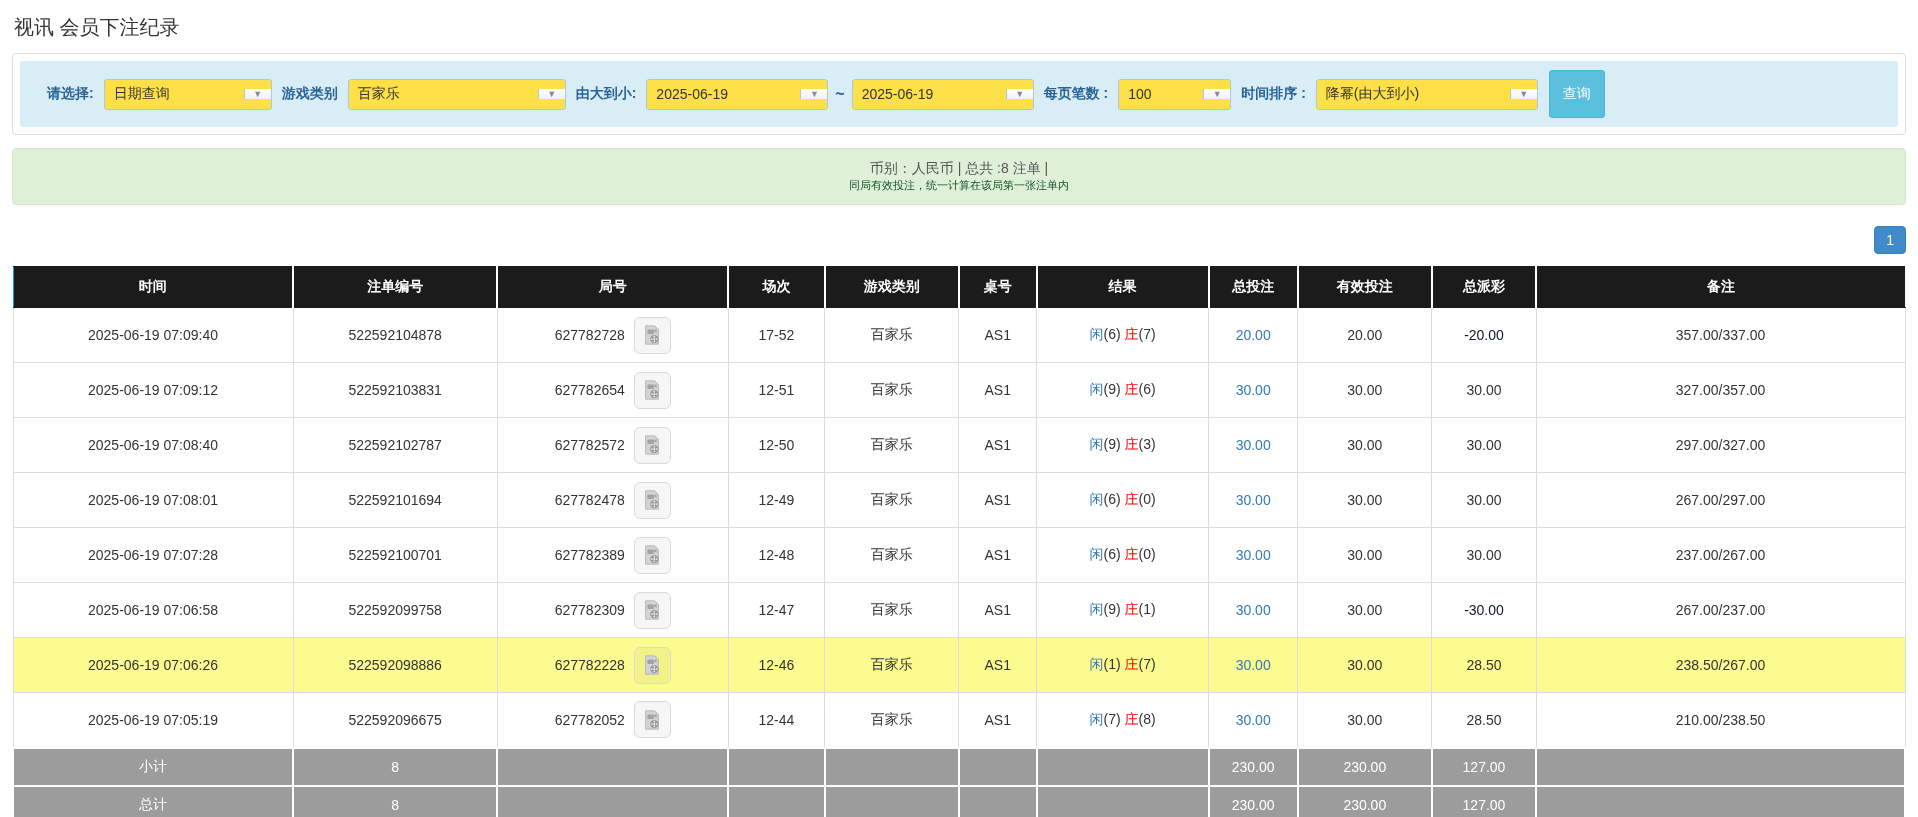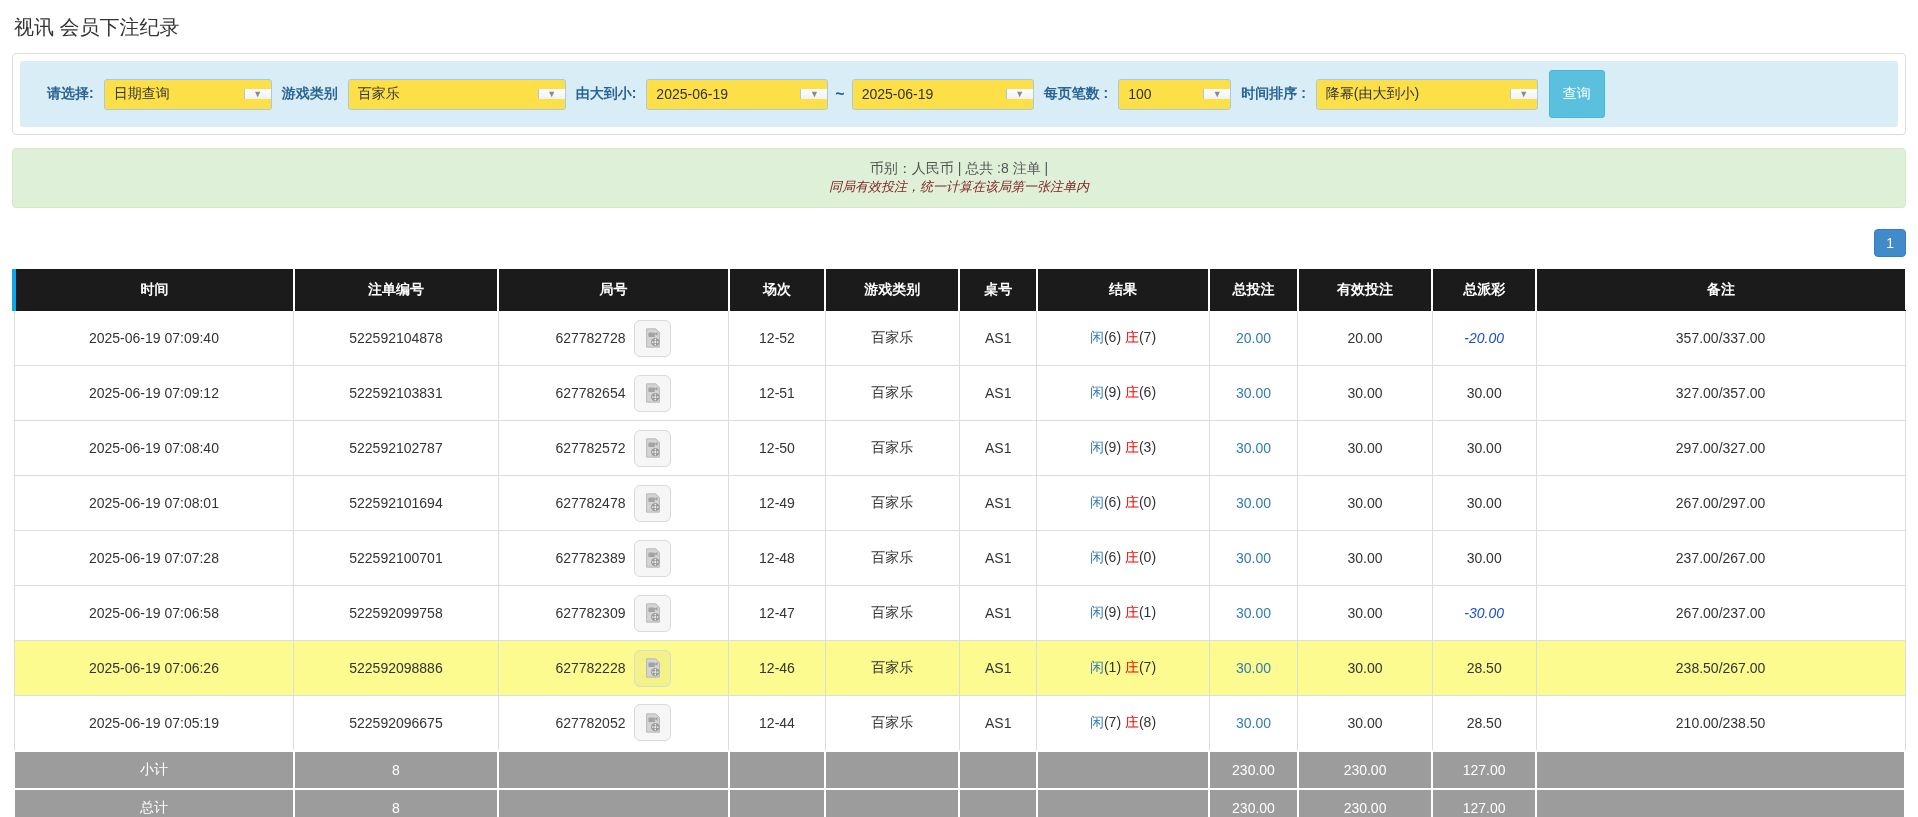--- a/index.html
+++ b/index.html
@@ -16,39 +16,39 @@
   .combo { background:#fde047; border:1px solid #a9c9e1; border-radius:3px; height:31px; display:flex; align-items:center; overflow:hidden; }
   .combo-text { padding:0 9px; font-size:14px; color:#333; flex:1; display:flex; align-items:center; white-space:nowrap; overflow:hidden; }
   .combo-arrow { width:27px; border-left:1px solid #a9c9e1; display:flex; align-items:center; justify-content:center;
                  background:linear-gradient(#ffffff,#f1f1f1); color:#8a8a8a; font-size:9px; cursor:pointer; }
   .query-btn { background:#5bc0de; border:1px solid #46b8da; color:#fff; border-radius:3px; height:48px;
                padding:0 13px; font-size:14px; cursor:pointer; margin-left:4px; }
 
   
   .summary-bar { background:#dff0d8; border:1px solid #d6e9c6; border-radius:4px; margin-top:13px;
                  padding:11px 14px; display:flex; justify-content:space-between; align-items:center; font-size:14px; color:#555;flex-direction:column; }
-  .summary-note { color:#7f1d1d; font-size:13px;font-style:italic; }
+  .summary-note { color:#14532d; font-size:11px; }
 
   
   .pagination { text-align:right; margin:21px 0 12px 0; }
   .page-btn { display:inline-block; background:#428bca; border:1px solid #357ebd; color:#fff;
               padding:6px 11px; border-radius:4px; font-size:14px; cursor:pointer; line-height:1; }
 
   
   table.records { width:100%; border-collapse:collapse; table-layout:fixed; font-size:14px; }
   .records th { background:#1b1b1b; color:#fff; font-weight:bold; height:41px; font-size:14px;
                 border-top:1px solid #1b1b1b; border-bottom:1px solid #1b1b1b; border-left:2px solid #fff; }
-  .records th:first-child { border-left:4px solid #0ea5e9;margin-top:10px; }
+  .records th:first-child { border-left:1px solid #0ea5e9;margin-top:10px; }
   .records tbody td { border:1px solid #ddd; height:55px; text-align:center; color:#333; background:#fff; overflow:hidden; }
   .records tr.highlight td { background:#fbfb8f; }
   .records tfoot td { background:#9c9c9c; color:#fff; border:2px solid #fff; height:38px; text-align:center; font-size:14px; }
   .blue { color:#337ab7; }
   .red  { color:#ff0000; }
   a.bet-link { color:#337ab7; text-decoration:none; cursor:pointer; }
-  td .neg { color:#1d4ed8;font-style:italic; }
+  td .neg { color:#0f172a; }
   .round-wrap { display:flex; align-items:center; justify-content:center; gap:9px; }
   .video-btn { width:37px; height:37px; border:1px solid #d9d9d9; border-radius:6px; background:rgba(0,0,0,0.035);
                display:inline-flex; align-items:center; justify-content:center; cursor:pointer; flex:0 0 auto; }
 </style>
 </head>
 <body>
 
 <div class="page">
 
   <h1 class="title">视讯 会员下注纪录</h1>
@@ -147,21 +147,21 @@
   <circle cx="14.5" cy="16.5" r="4.6" fill="#9b9b9b"></circle>
   <circle cx="14.5" cy="16.5" r="1.1" fill="#eee"></circle>
   <circle cx="14.5" cy="13.8" r="0.9" fill="#eee"></circle>
                   <circle cx="14.5" cy="19.2" r="0.9" fill="#eee"></circle>
   <circle cx="11.8" cy="16.5" r="0.9" fill="#eee"></circle>
                   <circle cx="17.2" cy="16.5" r="0.9" fill="#eee"></circle>
 </svg>
               </span>
     </span>
   </td>
-  <td>12-52</td>
+  <td>17-52</td>
   <td>百家乐</td>
   <td>AS1</td>
   <td><span class="blue">闲</span>(6) <span class="red">庄</span>(7)</td>
   <td><a class="bet-link">20.00</a></td>
   <td>20.00</td>
   <td><span class="neg">-20.00</span></td>
   <td>357.00/337.00</td>
 </tr>
 <tr class="">
   <td>2025-06-19 07:09:12</td>

